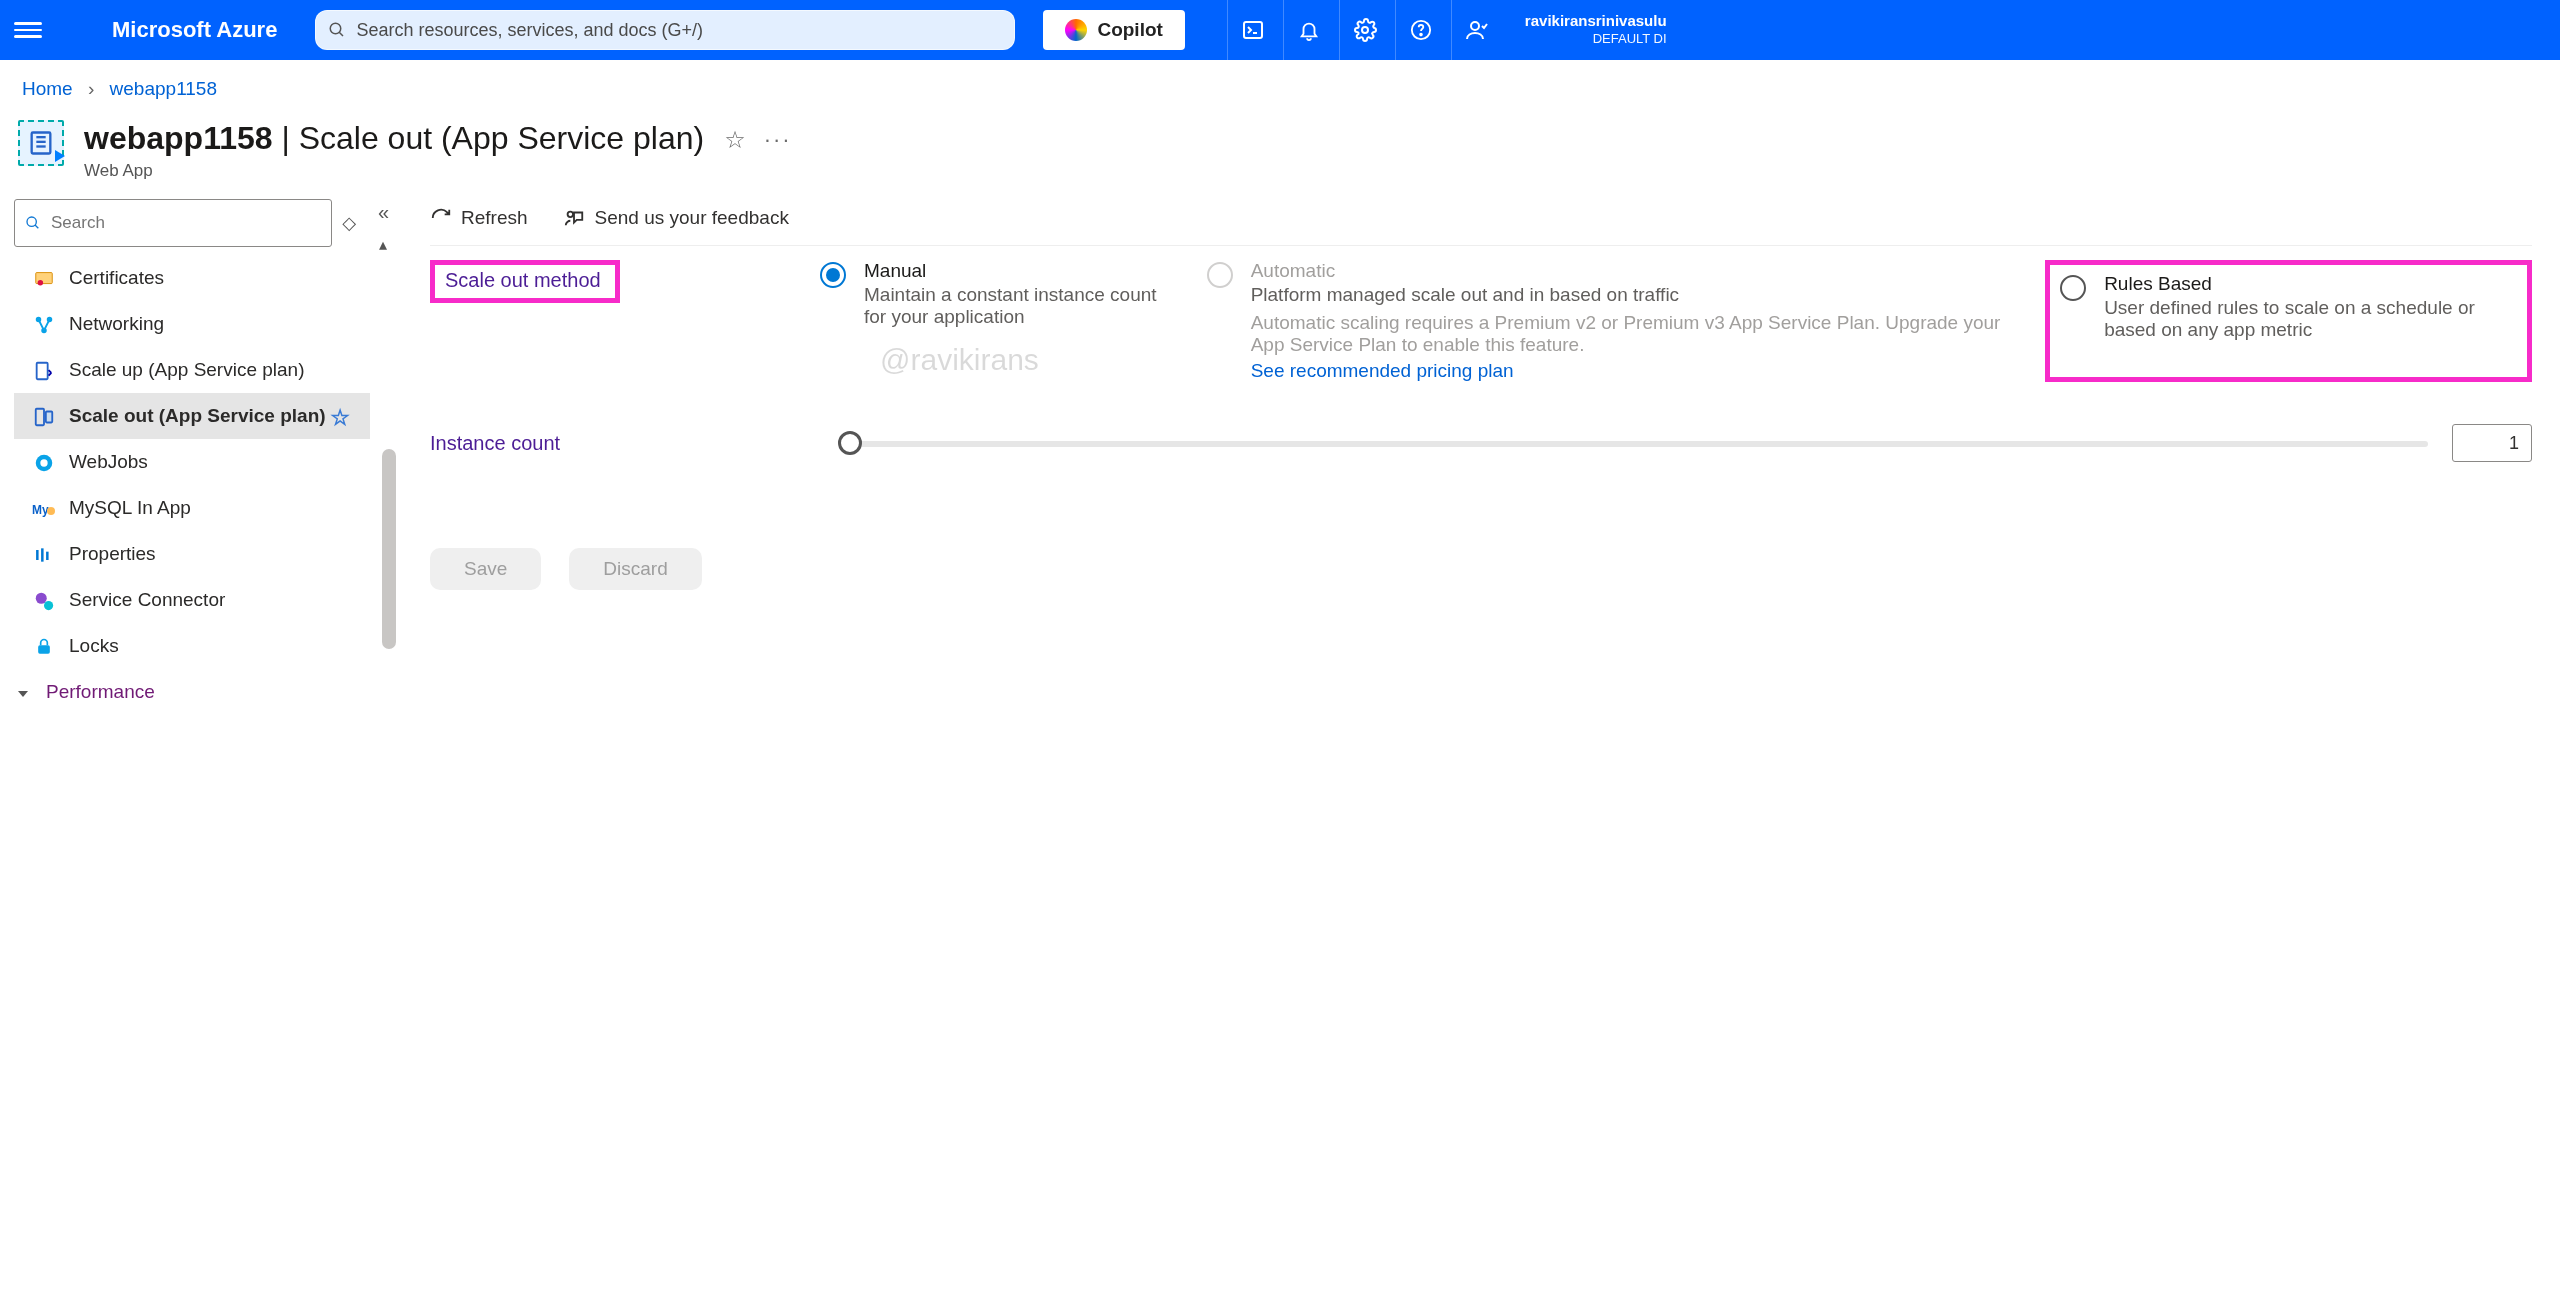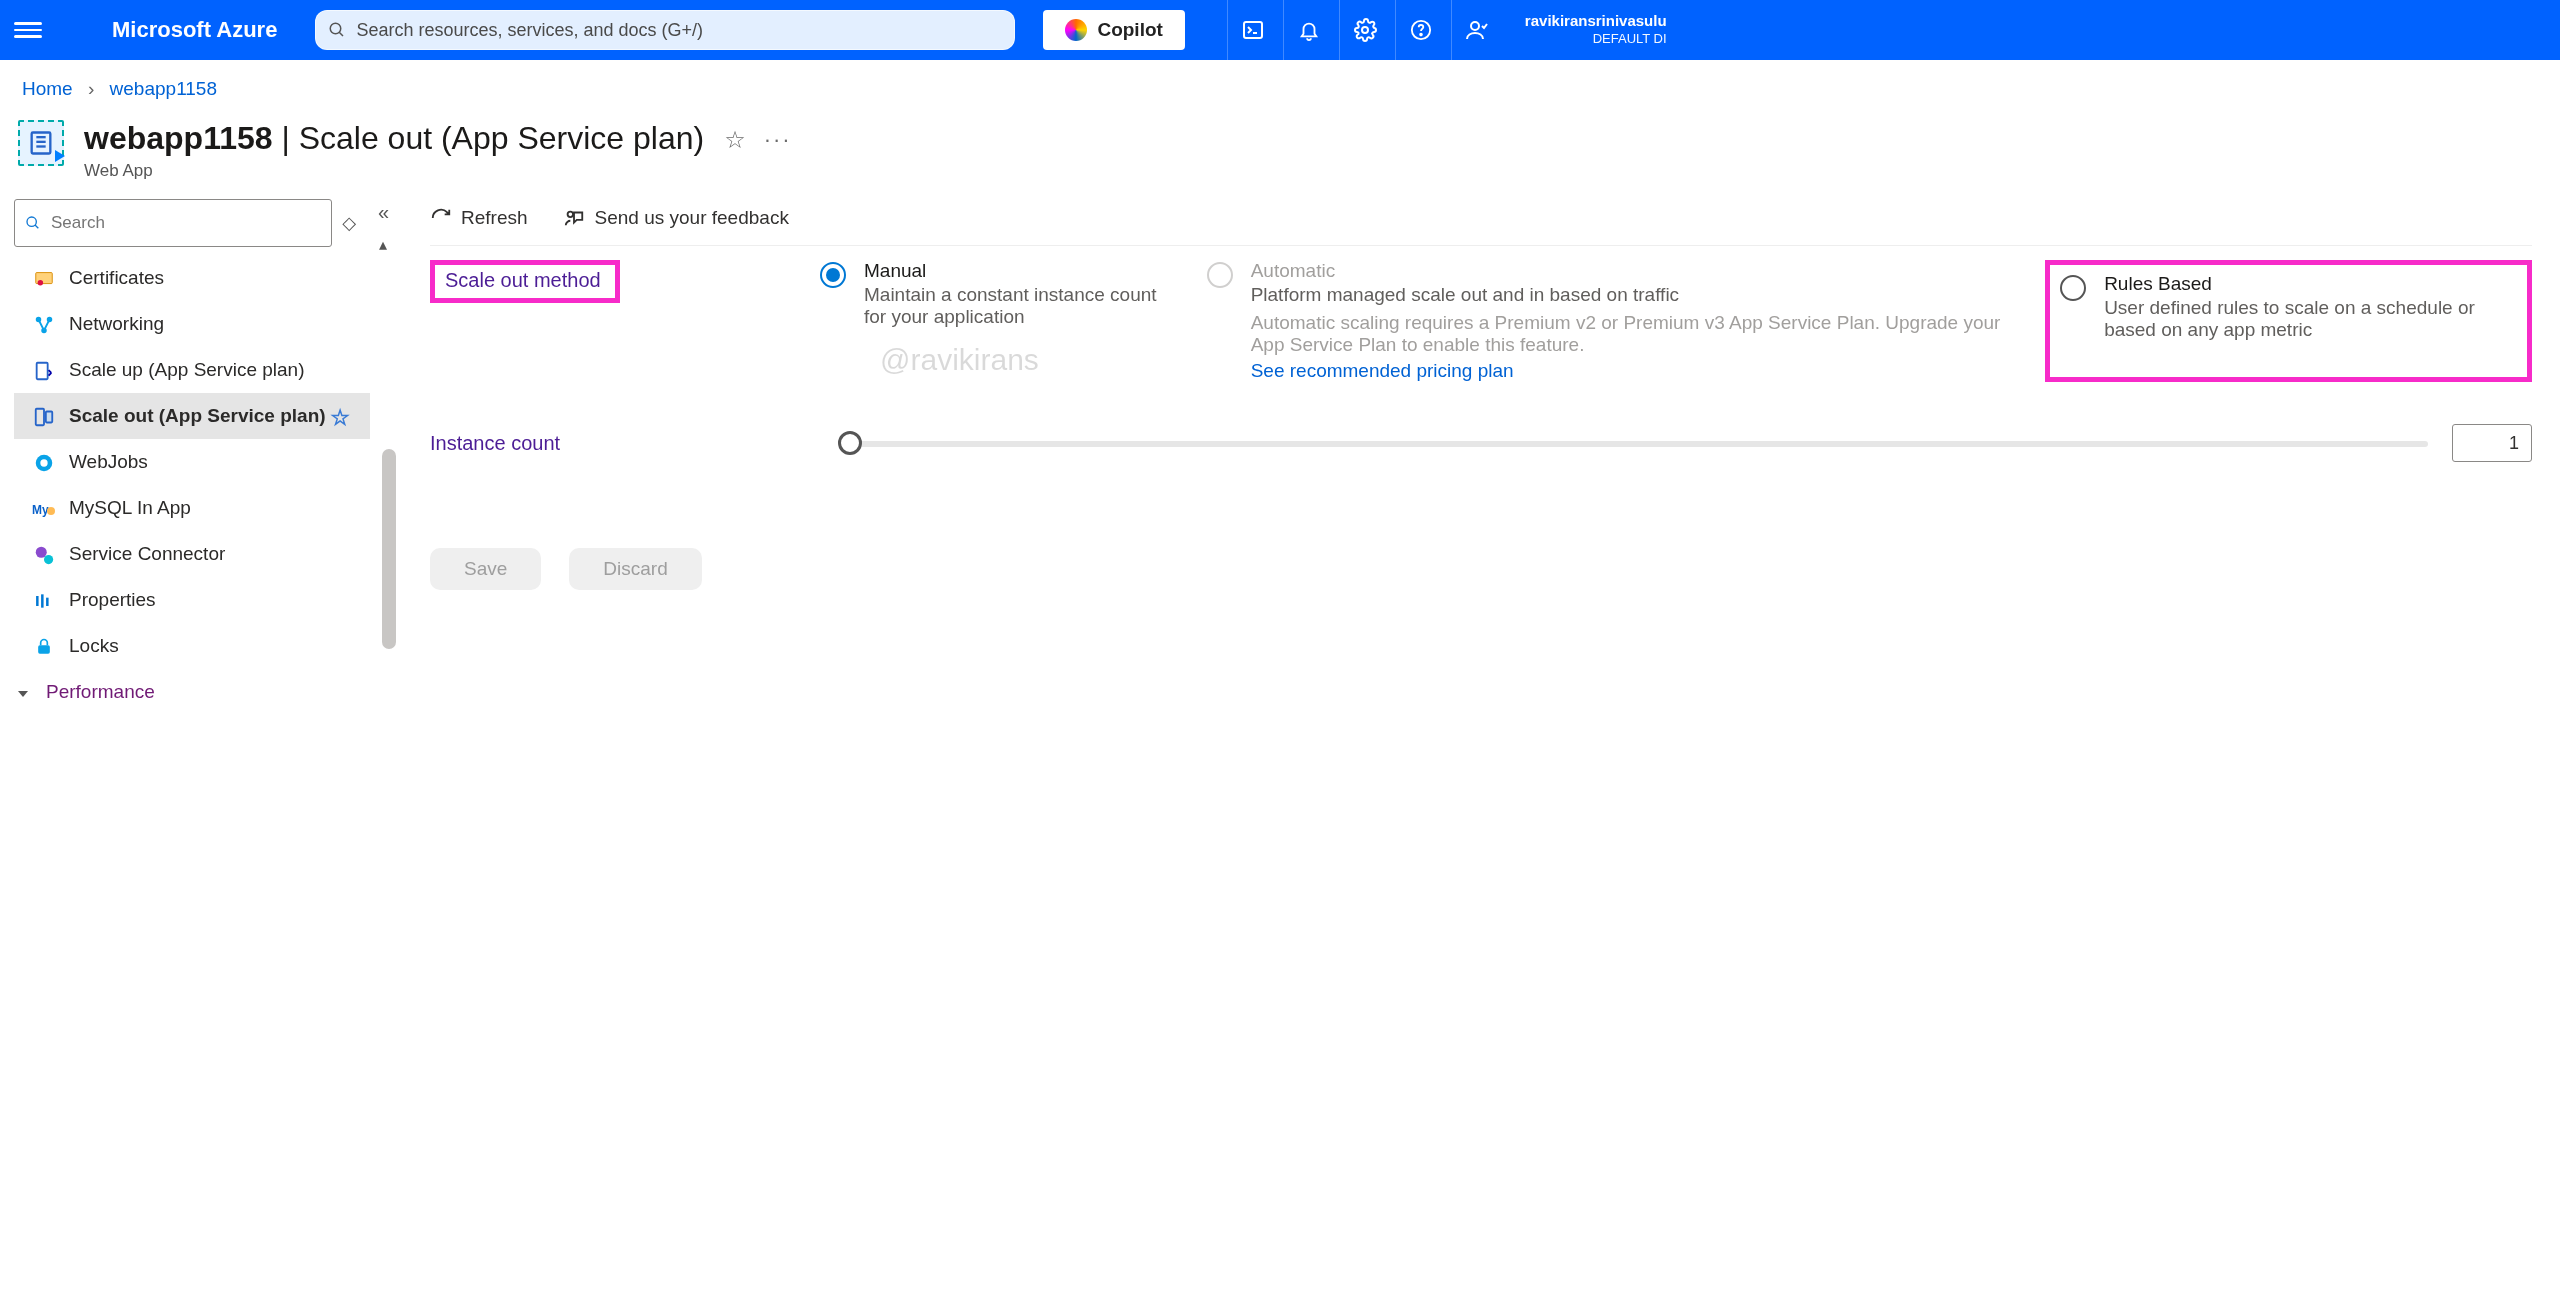--- a/index.html
+++ b/index.html
@@ -265,36 +265,36 @@
         <span class="ico">
           <svg width="24" height="20" viewBox="0 0 24 20">
               <text x="0" y="15" font-size="12" font-weight="700" fill="#0a61c9">My</text>
               <circle cx="19" cy="12" r="4" fill="#fb5"></circle>
             </svg>
         </span>
         <span>MySQL In App</span>
       </li>
       <li>
         <span class="ico">
-          <svg width="22" height="22" viewBox="0 0 24 24">
-              <circle cx="9" cy="9" r="6" fill="#8a4bce"></circle>
-              <circle cx="17" cy="17" r="5" fill="#09c1d6"></circle>
-            </svg>
-        </span>
-        <span>Service Connector</span>
-      </li>
-      <li>
-        <span class="ico">
           <svg width="20" height="20" viewBox="0 0 24 24" fill="none" stroke="#0078d4" stroke-width="3">
               <line x1="4" y1="6" x2="4" y2="18"></line>
               <line x1="10" y1="4" x2="10" y2="20"></line>
               <line x1="16" y1="8" x2="16" y2="18"></line>
             </svg>
         </span>
         <span>Properties</span>
+      </li>
+      <li>
+        <span class="ico">
+          <svg width="22" height="22" viewBox="0 0 24 24">
+              <circle cx="9" cy="9" r="6" fill="#8a4bce"></circle>
+              <circle cx="17" cy="17" r="5" fill="#09c1d6"></circle>
+            </svg>
+        </span>
+        <span>Service Connector</span>
       </li>
       <li>
         <span class="ico">
           <svg width="20" height="20" viewBox="0 0 24 24" fill="#0aa3e8">
               <rect x="5" y="10" width="14" height="10" rx="2"></rect>
               <path d="M8 10V7a4 4 0 018 0v3" fill="none" stroke="#0aa3e8" stroke-width="2"></path>
             </svg>
         </span>
         <span>Locks</span>
       </li>

